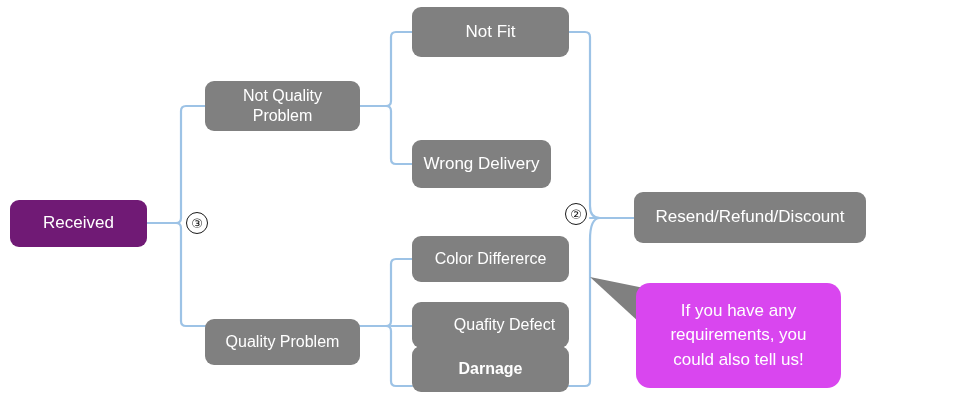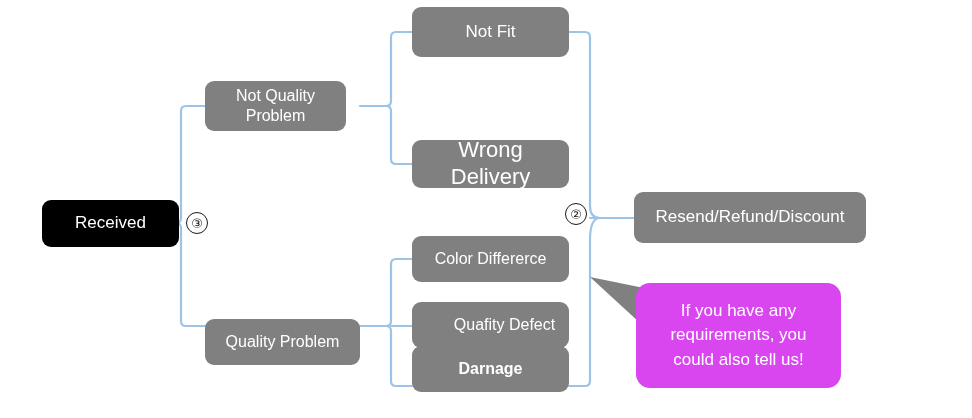--- a/index.html
+++ b/index.html
@@ -32,34 +32,33 @@
     color: #ffffff;
     border-radius: 9px;
     line-height: 1.22;
     padding: 2px 8px;
     z-index: 3;
   }
   .node-gray {
     background: #808080;
   }
   .node-orange {
-    background: #000000;
-    margin-left: 32px;
+    background: #701a75;
   }
   .node-root {
     left: 10px;
     top: 200px;
     width: 137px;
     height: 47px;
     font-size: 17px;
   }
   .node-l1a {
     left: 205px;
     top: 81px;
-    width: 141px;
+    width: 155px;
     height: 50px;
     font-size: 16px;
   }
   .node-l1b {
     left: 205px;
     top: 303px;
     width: 155px;
     height: 46px;
     font-size: 16px;
     margin-top: 16px;
@@ -68,23 +67,23 @@
     left: 412px;
     top: 7px;
     width: 157px;
     height: 50px;
     font-size: 17px;
     text-align: center;
   }
   .node-l2b {
     left: 412px;
     top: 140px;
-    width: 157px;
+    width: 139px;
     height: 48px;
-    font-size: 22px;
+    font-size: 17px;
   }
   .node-l2c {
     left: 412px;
     top: 236px;
     width: 157px;
     height: 46px;
     font-size: 16px;
   }
   .node-l2d {
     left: 412px;

